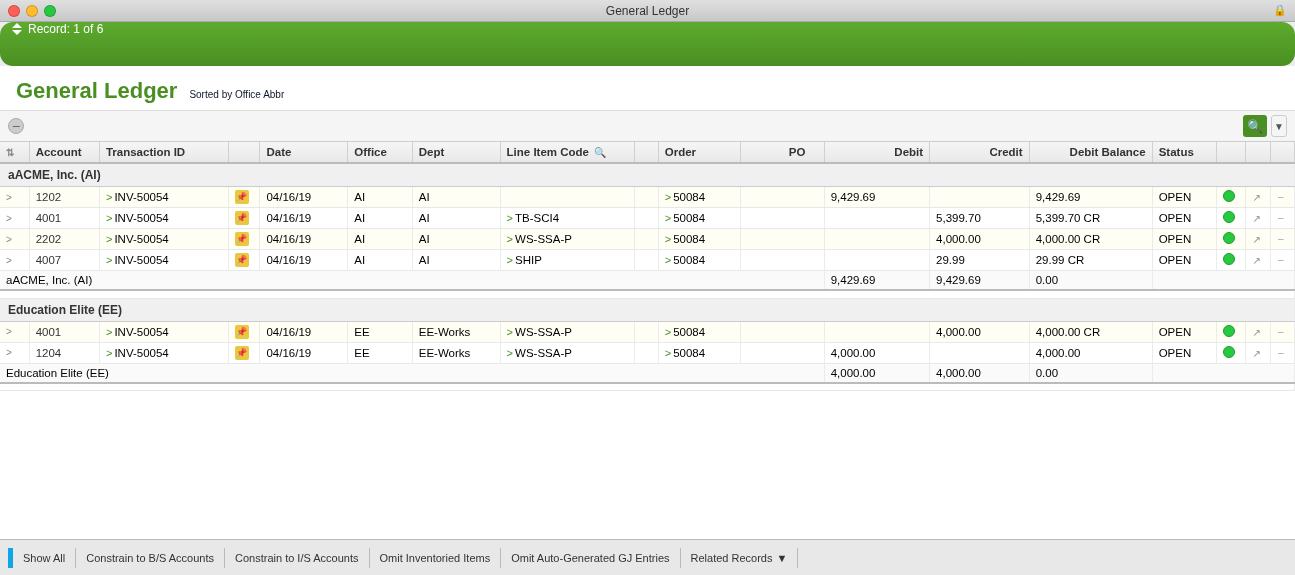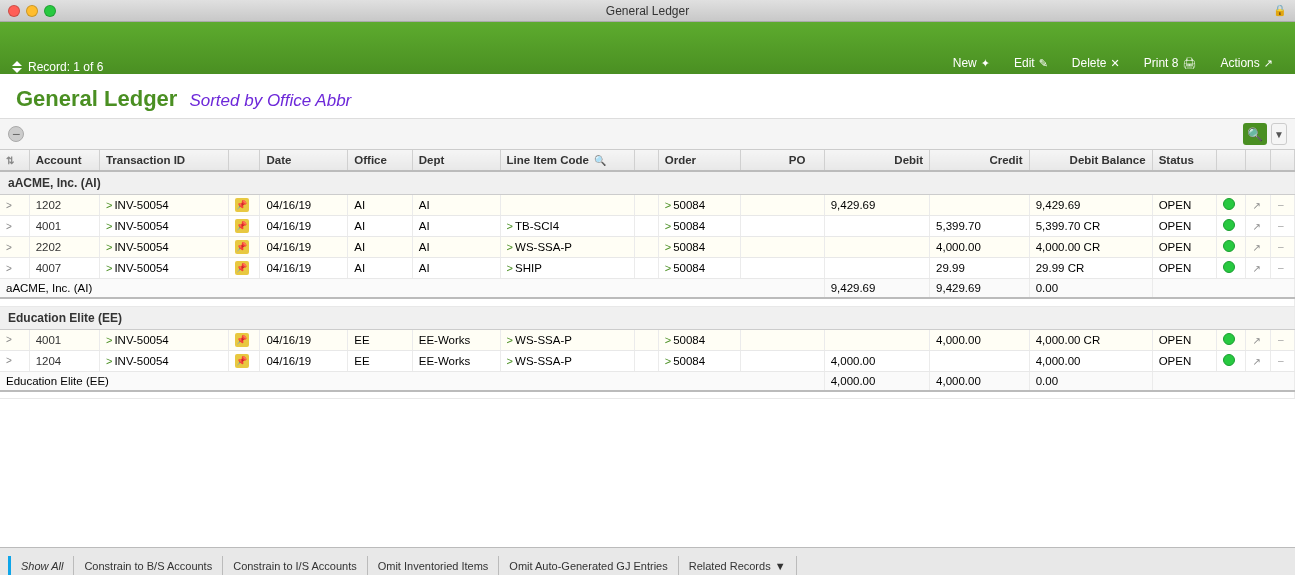--- a/index.html
+++ b/index.html
@@ -19,24 +19,25 @@
     .traffic-lights { position: absolute; left: 8px; display: flex; gap: 6px; align-items: center; }
     .tl { width: 12px; height: 12px; border-radius: 50%; border: 1px solid rgba(0,0,0,0.2); cursor: pointer; }
     .tl-close { background: #ff5f57; }
     .tl-min { background: #ffbd2e; }
     .tl-max { background: #28c940; }
     .lock-icon { position: absolute; right: 8px; color: #666; font-size: 11px; }
 
     
     .toolbar {
       background: linear-gradient(to bottom, #5dab2e, #4a8f22);
-      height: 52px;
+      height: 44px;
       display: flex;
-      align-items: flex-end;
+      align-items: flex-start;
       padding: 0 12px;
+      border-radius: 13px;
     }
     .record-nav { display: flex; align-items: center; gap: 6px; color: white; font-size: 12px; font-weight: 500; }
     .nav-arrows { display: flex; flex-direction: column; cursor: pointer; }
     .nav-arrow { width: 0; height: 0; border-left: 5px solid transparent; border-right: 5px solid transparent; }
     .nav-arrow-up { border-bottom: 5px solid white; margin-bottom: 2px; }
     .nav-arrow-down { border-top: 5px solid white; }
     .toolbar-spacer { flex: 1; }
     .toolbar-actions { display: flex; align-items: center; gap: 4px; }
     .toolbar-btn {
       color: white;
@@ -50,21 +51,21 @@
       border-radius: 3px;
     }
     .toolbar-btn .btn-icon { font-size: 11px; }
 
     
     .content { background: white; margin: 0; padding: 0; height: calc(575px - 22px - 44px - 36px); overflow: hidden; }
 
     
     .page-header { padding: 12px 16px 6px 16px; display: flex; align-items: baseline; gap: 12px; border-bottom: 1px solid #ddd; }
     .page-title { font-size: 22px; font-weight: bold; color: #4a8f22; }
-    .page-subtitle { font-size: 17px; color: #6d28d9; font-style: italic; }
+    .page-subtitle { font-size: 10px; color: #0f172a; }
 
     
     .search-bar { padding: 4px 8px; display: flex; align-items: center; border-bottom: 1px solid #ccc; background: #f5f5f5; }
     .minus-btn { width: 16px; height: 16px; border-radius: 50%; background: #ccc; border: 1px solid #aaa; display: flex; align-items: center; justify-content: center; cursor: pointer; font-size: 14px; line-height: 1; color: #666; }
     .search-bar-spacer { flex: 1; }
     .search-btn { width: 24px; height: 22px; background: #4a8f22; border-radius: 3px; display: flex; align-items: center; justify-content: center; cursor: pointer; color: white; font-size: 13px; margin-right: 4px; }
     .dropdown-arrow { width: 16px; height: 22px; border: 1px solid #ccc; border-radius: 3px; display: flex; align-items: center; justify-content: center; cursor: pointer; color: #555; font-size: 10px; }
 
     
     .table-container { overflow-y: auto; height: calc(575px - 22px - 44px - 36px - 56px - 32px); }
@@ -111,21 +112,21 @@
       overflow: hidden;
     }
     .bottom-btn {
       font-size: 11px;
       color: #333;
       padding: 4px 10px;
       cursor: pointer;
       white-space: nowrap;
       border-right: 1px solid #bbb;
     }
-    .bottom-btn:first-child { border-left: 3px solid #0ea5e9; font-style: italic; }
+    .bottom-btn:first-child { border-left: 5px solid #0ea5e9; }
     .related-btn { display: flex; align-items: center; gap: 4px; justify-content: flex-end; }
   </style>
 </head>
 <body>
 
 <div class="title-bar">
   <div class="traffic-lights">
     <div class="tl tl-close"></div>
     <div class="tl tl-min"></div>
     <div class="tl tl-max"></div>
@@ -136,42 +137,20 @@
 
 <div class="toolbar">
   <div class="record-nav">
     <div class="nav-arrows">
       <div class="nav-arrow nav-arrow-up"></div>
       <div class="nav-arrow nav-arrow-down"></div>
     </div>
     <span>Record: 1 of 6</span>
   </div>
   <div class="toolbar-spacer"></div>
-  <div class="toolbar-actions">
-    <div class="toolbar-btn">
-      <span>New</span>
-      <span class="btn-icon">✦</span>
-    </div>
-    <div class="toolbar-btn">
-      <span>Edit</span>
-      <span class="btn-icon">✎</span>
-    </div>
-    <div class="toolbar-btn">
-      <span>Delete</span>
-      <span class="btn-icon">✕</span>
-    </div>
-    <div class="toolbar-btn">
-      <span>Print 8</span>
-      <span class="btn-icon">🖨</span>
-    </div>
-    <div class="toolbar-btn">
-      <span>Actions</span>
-      <span class="btn-icon">↗</span>
-    </div>
-  </div>
 </div>
 
 <div class="content">
 
   <div class="page-header">
     <span class="page-title">General Ledger</span>
     <span class="page-subtitle">Sorted by Office Abbr</span>
   </div>
 
   <div class="search-bar">

